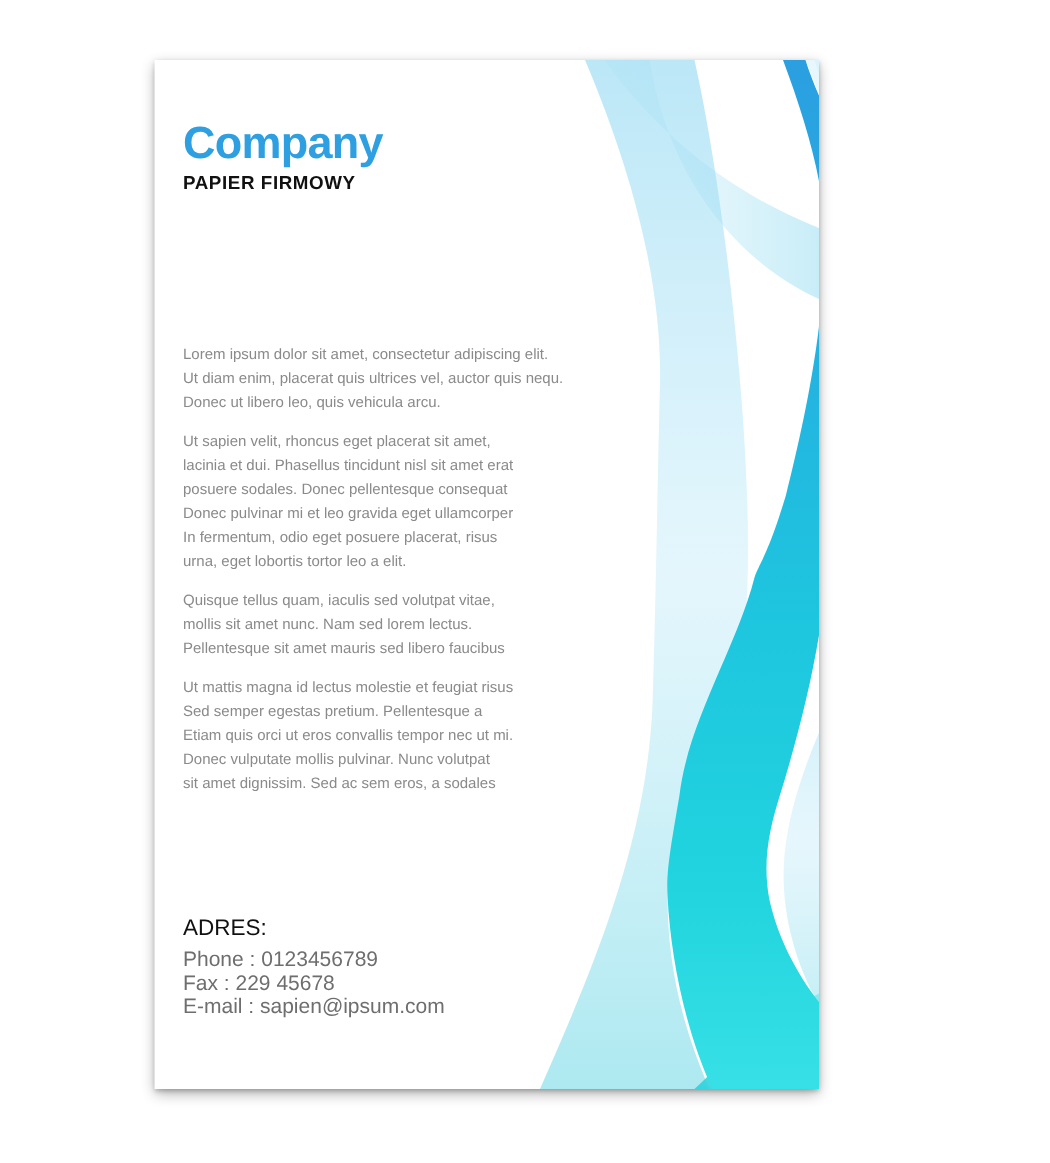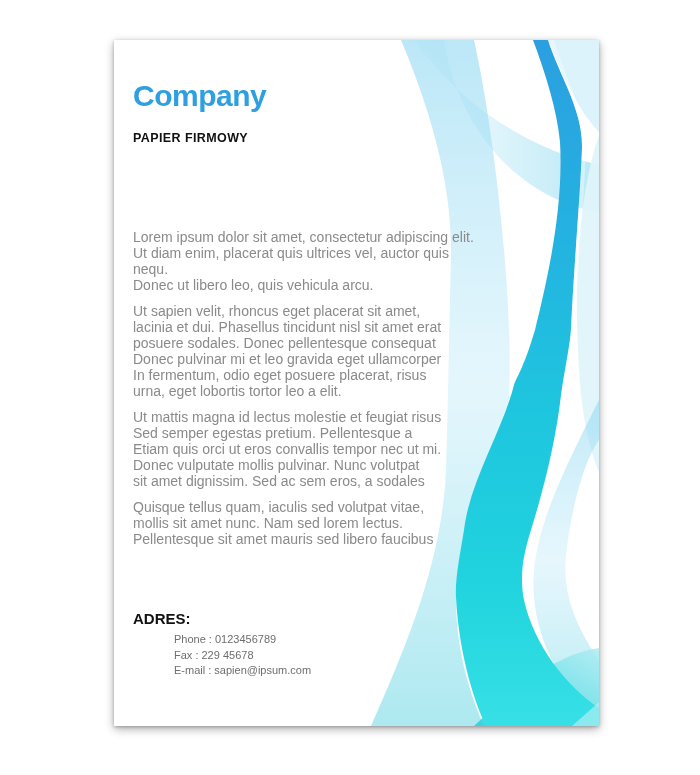--- a/index.html
+++ b/index.html
@@ -10,22 +10,22 @@
     position: relative;
     overflow: hidden;
   }
   .canvas {
     position: absolute; inset: 0;
     width: 700px; height: 775px;
     background: #ffffff;
   }
   .sheet {
     position: absolute;
-    left: 114px; top: 40px;
-    width: 485px; height: 686px;
+    left: 103px; top: 40px;
+    width: 443px; height: 686px;
     background: #ffffff;
     box-shadow: 0 3px 9px rgba(0,0,0,0.32), 0 1px 3px rgba(0,0,0,0.22);
     overflow: hidden;
   }
   .wave-svg {
     position: absolute; left: 0; top: 0;
     width: 485px; height: 686px;
     display: block;
   }
   .content {
@@ -38,45 +38,44 @@
     font-weight: 600;
     letter-spacing: -0.5px;
     color: #2E9FE0;
     line-height: 32px;
   }
   .subtitle {
     font-size: 12.5px;
     font-weight: 700;
     color: #111111;
     letter-spacing: 0.4px;
-    margin-top: 19px;
+    margin-top: 3px;
   }
   .body-text {
     position: absolute; left: 19px; top: 189px;
     width: 348px;
   }
   .paragraph {
-    font-size: 14px;
+    font-size: 10px;
     line-height: 16px;
     color: #8a8a8a;
     white-space: pre-line;
     margin: 0 0 10px 0;
   }
   .address { position: absolute; left: 19px; top: 570px; }
   .address-heading {
     font-size: 15px;
-    font-weight: 700;
+    font-weight: 400;
     color: #111111;
     margin-bottom: 5px;
   }
   .address-line {
-    font-size: 11px;
+    font-size: 14px;
     line-height: 15.5px;
     color: #6e6e6e;
-    margin-left: 41px;
   }
 </style>
 </head>
 <body>
 
 <div class="canvas">
   <div class="sheet">
 
     <svg class="wave-svg" viewBox="0 0 485 686" aria-hidden="true">
       <defs>
@@ -159,28 +158,28 @@
       <div class="body-text">
         <p class="paragraph">Lorem ipsum dolor sit amet, consectetur adipiscing elit.
 Ut diam enim, placerat quis ultrices vel, auctor quis nequ.
 Donec ut libero leo, quis vehicula arcu.</p>
         <p class="paragraph">Ut sapien velit, rhoncus eget placerat sit amet,
 lacinia et dui. Phasellus tincidunt nisl sit amet erat
 posuere sodales. Donec pellentesque consequat
 Donec pulvinar mi et leo gravida eget ullamcorper
 In fermentum, odio eget posuere placerat, risus
 urna, eget lobortis tortor leo a elit.</p>
+        <p class="paragraph">Quisque tellus quam, iaculis sed volutpat vitae,
+mollis sit amet nunc. Nam sed lorem lectus.
+Pellentesque sit amet mauris sed libero faucibus</p>
         <p class="paragraph">Ut mattis magna id lectus molestie et feugiat risus
 Sed semper egestas pretium. Pellentesque a
 Etiam quis orci ut eros convallis tempor nec ut mi.
 Donec vulputate mollis pulvinar. Nunc volutpat
 sit amet dignissim. Sed ac sem eros, a sodales</p>
-        <p class="paragraph">Quisque tellus quam, iaculis sed volutpat vitae,
-mollis sit amet nunc. Nam sed lorem lectus.
-Pellentesque sit amet mauris sed libero faucibus</p>
       </div>
 
       <div class="address">
         <div class="address-heading">ADRES:</div>
         <div class="address-line">Phone : 0123456789</div>
         <div class="address-line">Fax : 229 45678</div>
         <div class="address-line">E-mail : sapien@ipsum.com</div>
       </div>
 
     </div>

